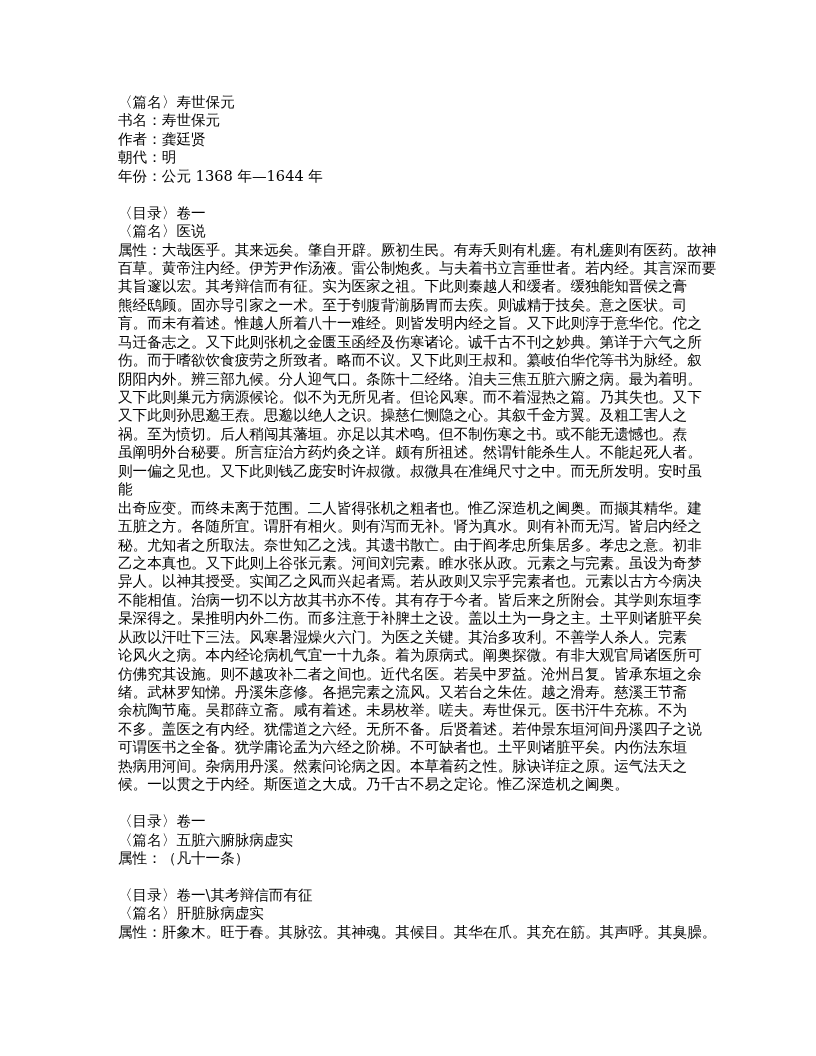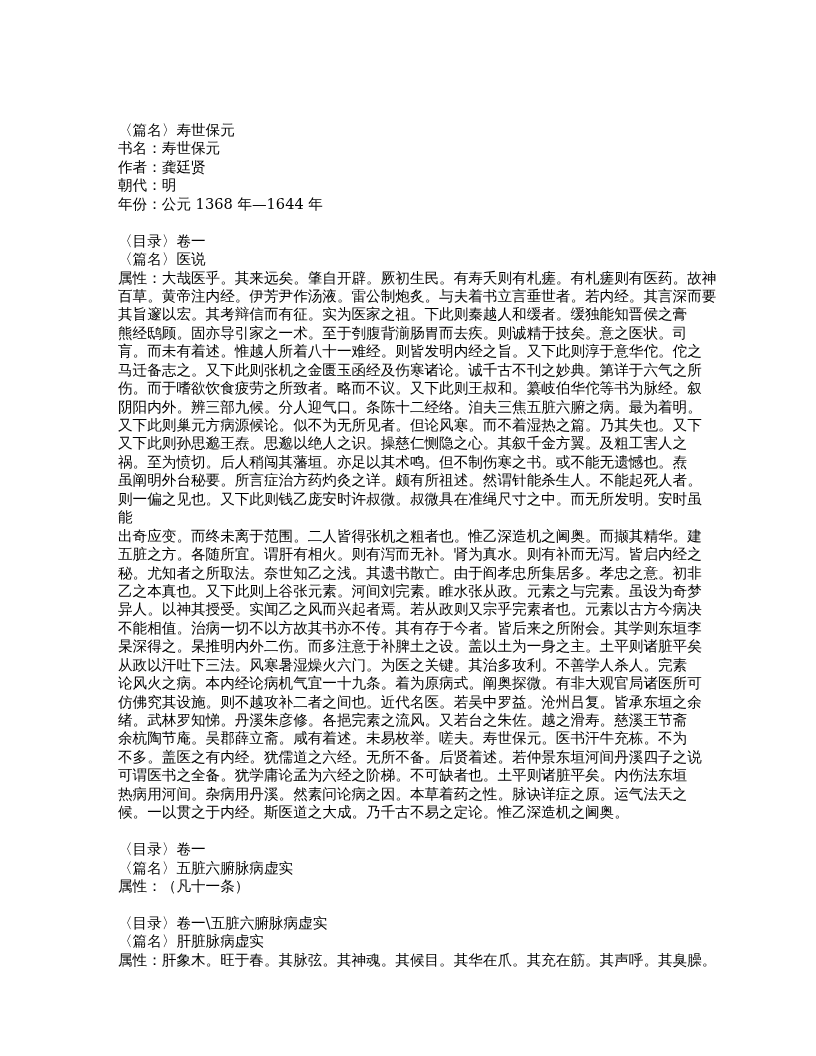--- a/index.html
+++ b/index.html
@@ -6,21 +6,20 @@
   body { width: 816px; height: 1056px; position: relative; overflow: hidden; }
   .page {
     position: absolute;
     left: 118px;
     top: 93px;
     width: 600px;
     font-family: "DejaVu Serif", "Liberation Serif", serif;
     font-size: 14.6px;
     line-height: 18.45px;
     color: #000;
-    margin-top: 28px;
   }
   .line { white-space: nowrap; height: 18.45px; }
   .blank { height: 18.45px; }
 </style>
 </head>
 <body>
 
 <div class="page">
   <div class="line">〈篇名〉寿世保元</div>
   <div class="line">书名：寿世保元</div>
@@ -63,16 +62,16 @@
     <div class="line">热病用河间。杂病用丹溪。然素问论病之因。本草着药之性。脉诀详症之原。运气法天之</div>
     <div class="line">候。一以贯之于内经。斯医道之大成。乃千古不易之定论。惟乙深造机之阃奥。</div>
   </div>
   <div class="blank"></div>
 
   <div class="line">〈目录〉卷一</div>
   <div class="line">〈篇名〉五脏六腑脉病虚实</div>
   <div class="line">属性：（凡十一条）</div>
   <div class="blank"></div>
 
-  <div class="line">〈目录〉卷一\五脏六腑脉病虚实</div>
+  <div class="line">〈目录〉卷一\其考辩信而有征</div>
   <div class="line">〈篇名〉肝脏脉病虚实</div>
   <div class="line">属性：肝象木。旺于春。其脉弦。其神魂。其候目。其华在爪。其充在筋。其声呼。其臭臊。</div>
 </div>
 
 </body></html>

